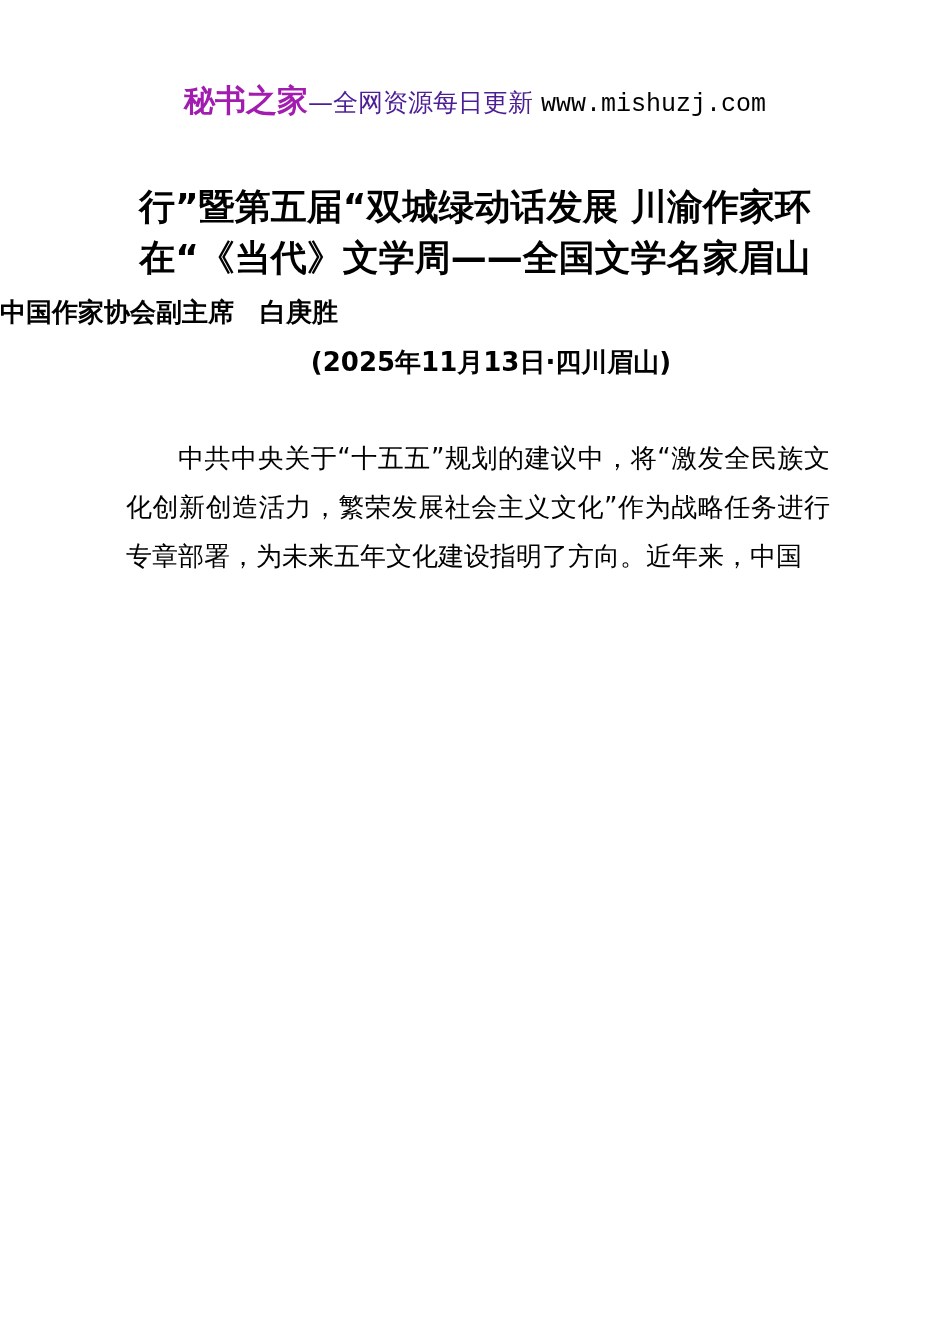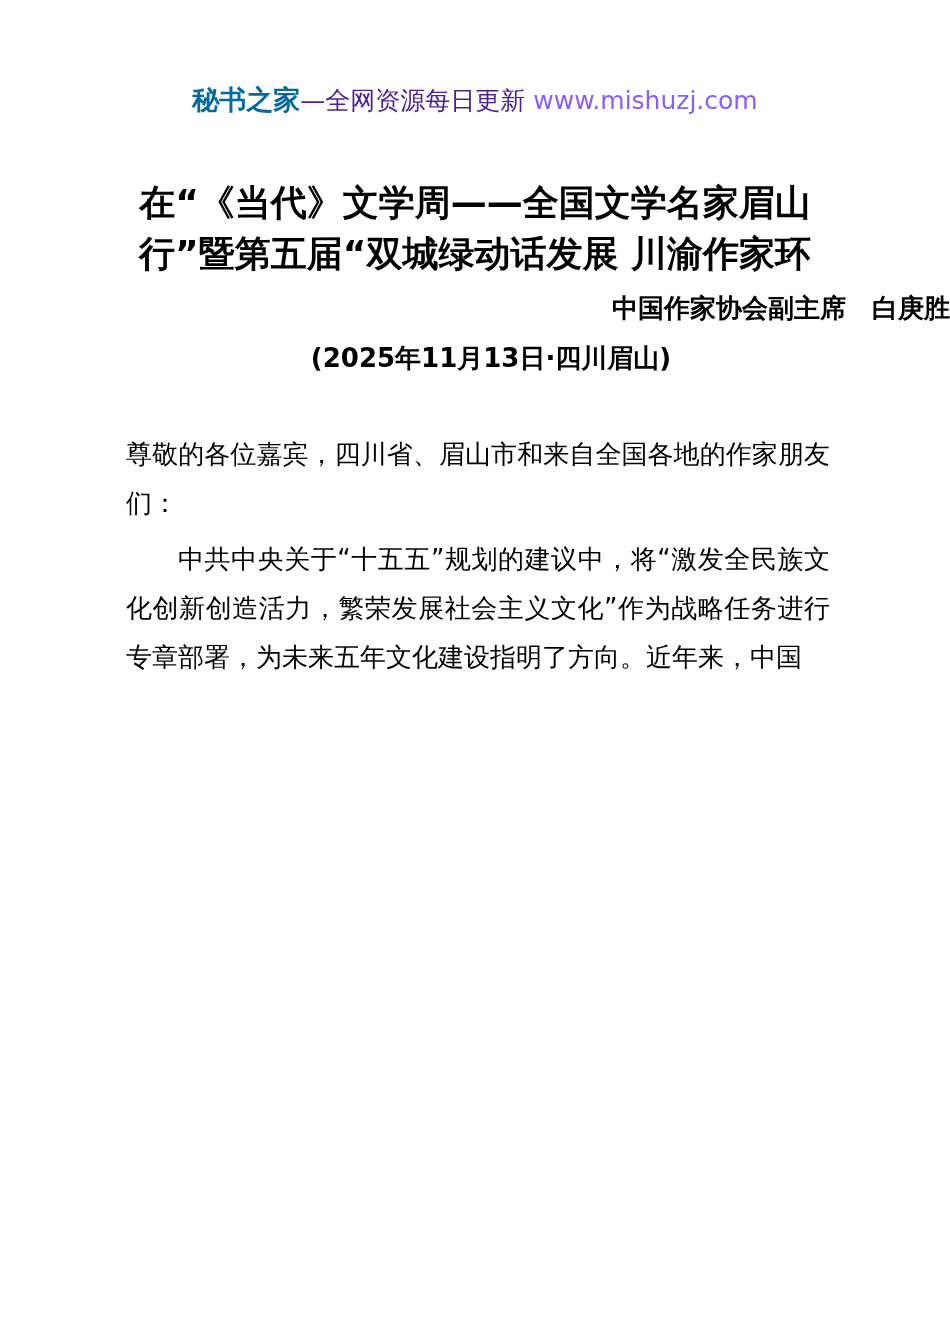--- a/index.html
+++ b/index.html
@@ -14,46 +14,47 @@
     font-family: "DejaVu Sans", "Liberation Sans", sans-serif;
   }
   .doc-header {
     padding-top: 84px;
     text-align: center;
     font-size: 25px;
     line-height: 32px;
     white-space: nowrap;
   }
   .site-name {
-    color: #0369a1;
+    color: #a21caf;
     font-weight: 700;
-    font-size: 27px;
+    font-size: 31px;
   }
   .site-tagline {
     color: #4c1d95;
     font-weight: 400;
   }
   .site-url {
-    color: #8b5cf6;
+    color: #000000;
     margin-left: 8px;
     text-decoration: none;
     cursor: pointer;
+    font-family: Liberation Mono, monospace;
   }
   .doc-title {
     width: 720px;
     margin: 60px auto 0 auto;
     text-align: center;
     font-size: 36px;
     line-height: 51px;
     font-weight: 700;
   }
   .title-line { display: block; }
   .byline {
     margin-top: 4px;
-    text-align: right;
+    text-align: left;
     font-size: 26px;
     line-height: 50px;
     font-weight: 700;
   }
   .dateline {
     text-align: center;
     font-size: 26px;
     line-height: 50px;
     font-weight: 700;
     padding-left: 32px;
@@ -72,26 +73,25 @@
 </head>
 <body>
 
 <div class="page">
 
   <div class="doc-header">
     <span class="site-name">秘书之家</span><span class="site-tagline">—全网资源每日更新</span><a class="site-url">www.mishuzj.com</a>
   </div>
 
   <h1 class="doc-title">
+    <span class="title-line">行”暨第五届“双城绿动话发展 川渝作家环</span>
     <span class="title-line">在“《当代》文学周——全国文学名家眉山</span>
-    <span class="title-line">行”暨第五届“双城绿动话发展 川渝作家环</span>
   </h1>
 
   <div class="byline">中国作家协会副主席　白庚胜</div>
 
   <div class="dateline">(2025年11月13日·四川眉山)</div>
 
   <div class="doc-body">
-    <p class="para">尊敬的各位嘉宾，四川省、眉山市和来自全国各地的作家朋友们：</p>
     <p class="para indent">中共中央关于“十五五”规划的建议中，将“激发全民族文化创新创造活力，繁荣发展社会主义文化”作为战略任务进行专章部署，为未来五年文化建设指明了方向。近年来，中国</p>
   </div>
 
 </div>
 
 </body></html>

